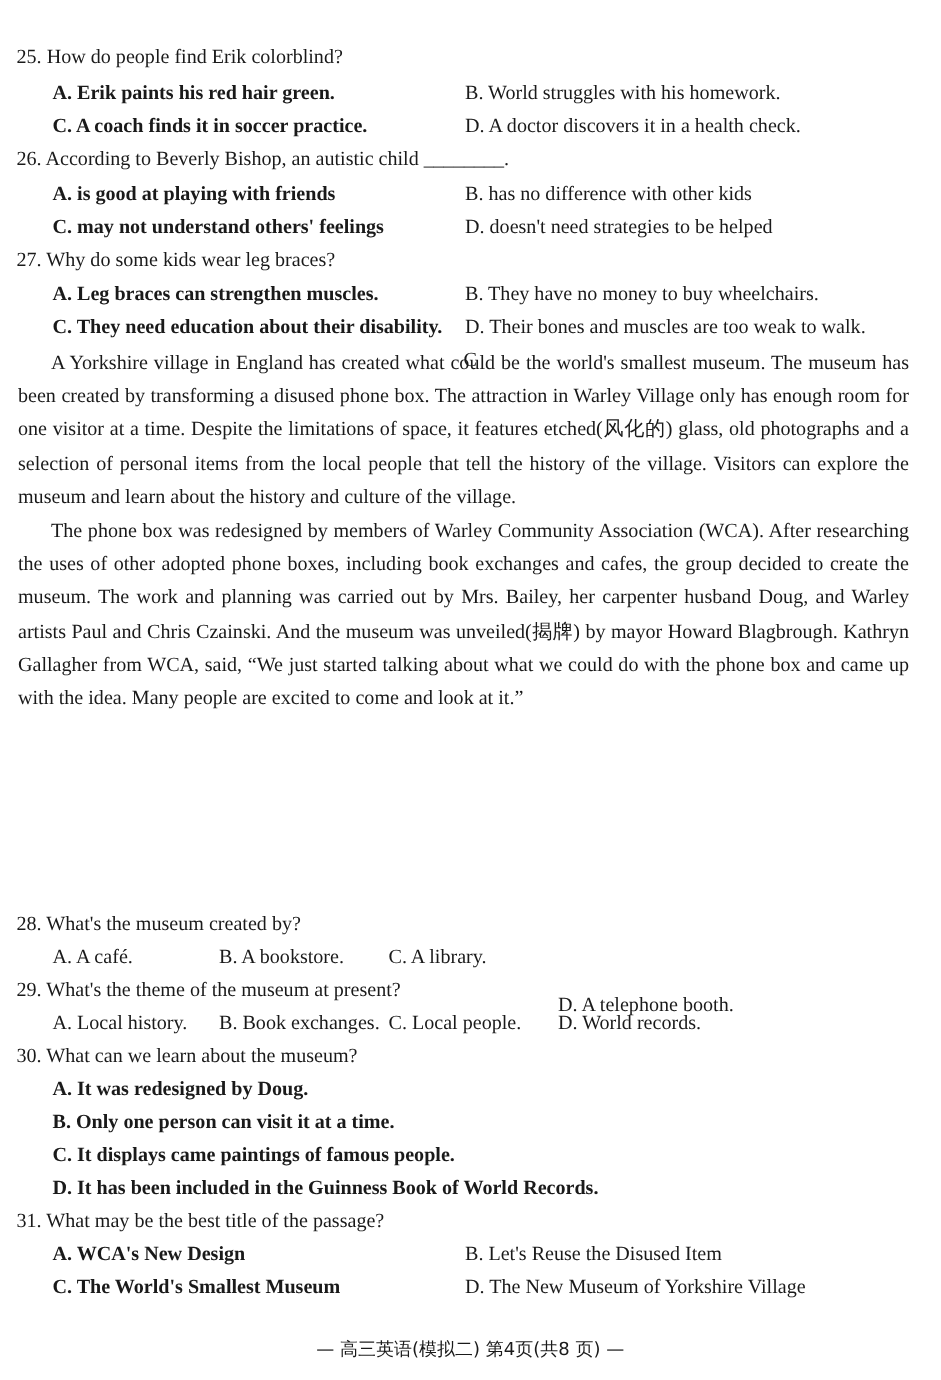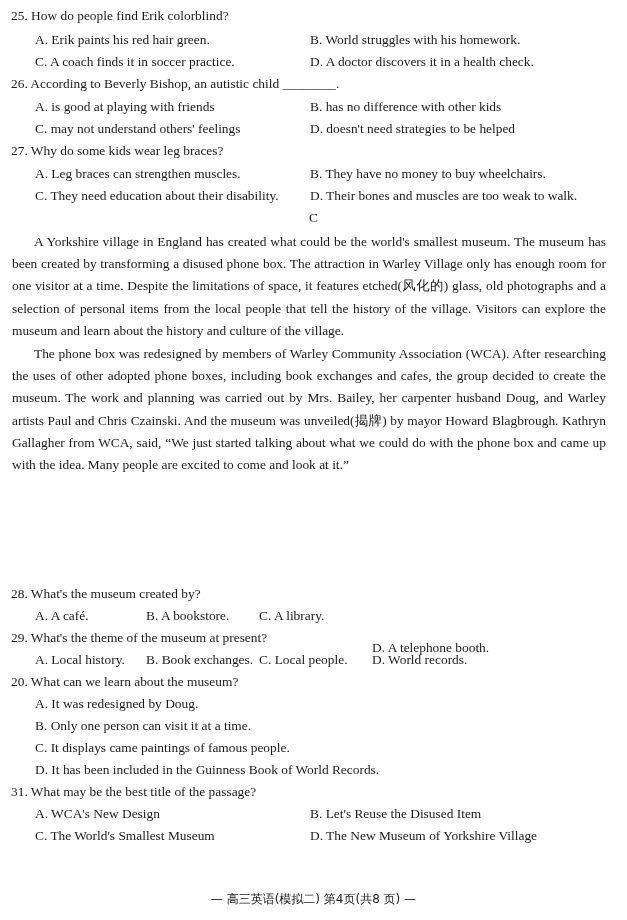--- a/index.html
+++ b/index.html
@@ -1,23 +1,23 @@
 <!DOCTYPE html>
 <html><head>
 <meta charset="utf-8">
 <style>
   html, body { margin: 0; padding: 0; background: #ffffff; }
   body {
     width: 627px; height: 920px; position: relative; overflow: hidden;
     font-family: "Liberation Serif", "DejaVu Serif", serif;
     color: #1a1a1a; font-size: 13.4px;
   }
-  .line { position: absolute; white-space: nowrap; line-height: 20px; }
+  .line { position: absolute; white-space: nowrap; line-height: 20px; margin-top: 22px; }
   .q { left: 11px; }
-  .opt { left: 35px; }
+  .opt { left: 35px; font-weight: bold; }
   .opt2 { left: 310px; }
   .o4a { left: 35px; } .o4b { left: 146px; } .o4c { left: 259px; } .o4d { left: 372px; }
   .para {
     position: absolute; left: 11px; width: 596px;
     text-align: justify; text-align-last: left; line-height: 22.2px;
   }
   .para p { margin: 1px; }
   .indent { text-indent: 22px; }
   .center { position: absolute; left: 0; width: 627px; text-align: center; }
   .footer { top: 891px; font-family: "DejaVu Sans", sans-serif; font-size: 12px; }
@@ -66,21 +66,21 @@
 
 <div class="line q" style="top:628px">
   <span>29.</span> <span>What's the theme of the museum at present?</span>
 </div>
 <div class="line o4a" style="top:650px">A. Local history.</div>
 <div class="line o4b" style="top:650px">B. Book exchanges.</div>
 <div class="line o4c" style="top:650px">C. Local people.</div>
 <div class="line o4d" style="top:650px">D. World records.</div>
 
 <div class="line q" style="top:672px">
-  <span>20.</span> <span>What can we learn about the museum?</span>
+  <span>30.</span> <span>What can we learn about the museum?</span>
 </div>
 <div class="line opt" style="top:694px">A. It was redesigned by Doug.</div>
 <div class="line opt" style="top:716px">B. Only one person can visit it at a time.</div>
 <div class="line opt" style="top:738px">C. It displays came paintings of famous people.</div>
 <div class="line opt" style="top:760px">D. It has been included in the Guinness Book of World Records.</div>
 
 <div class="line q" style="top:782px">
   <span>31.</span> <span>What may be the best title of the passage?</span>
 </div>
 <div class="line opt" style="top:804px">A. WCA's New Design</div>

